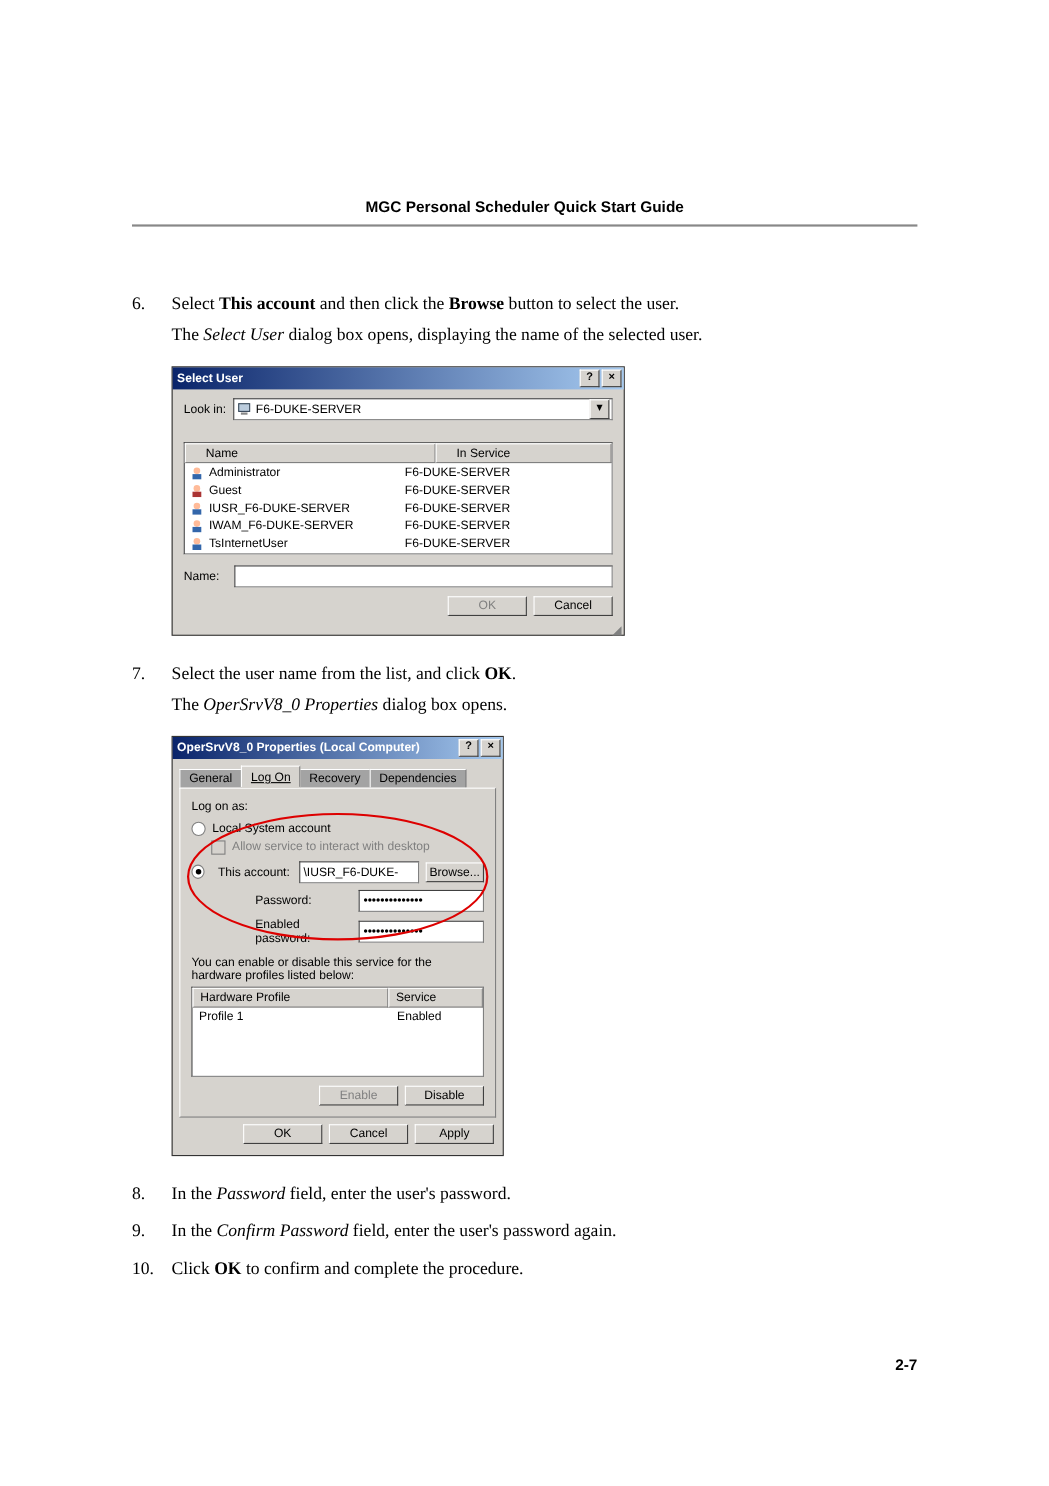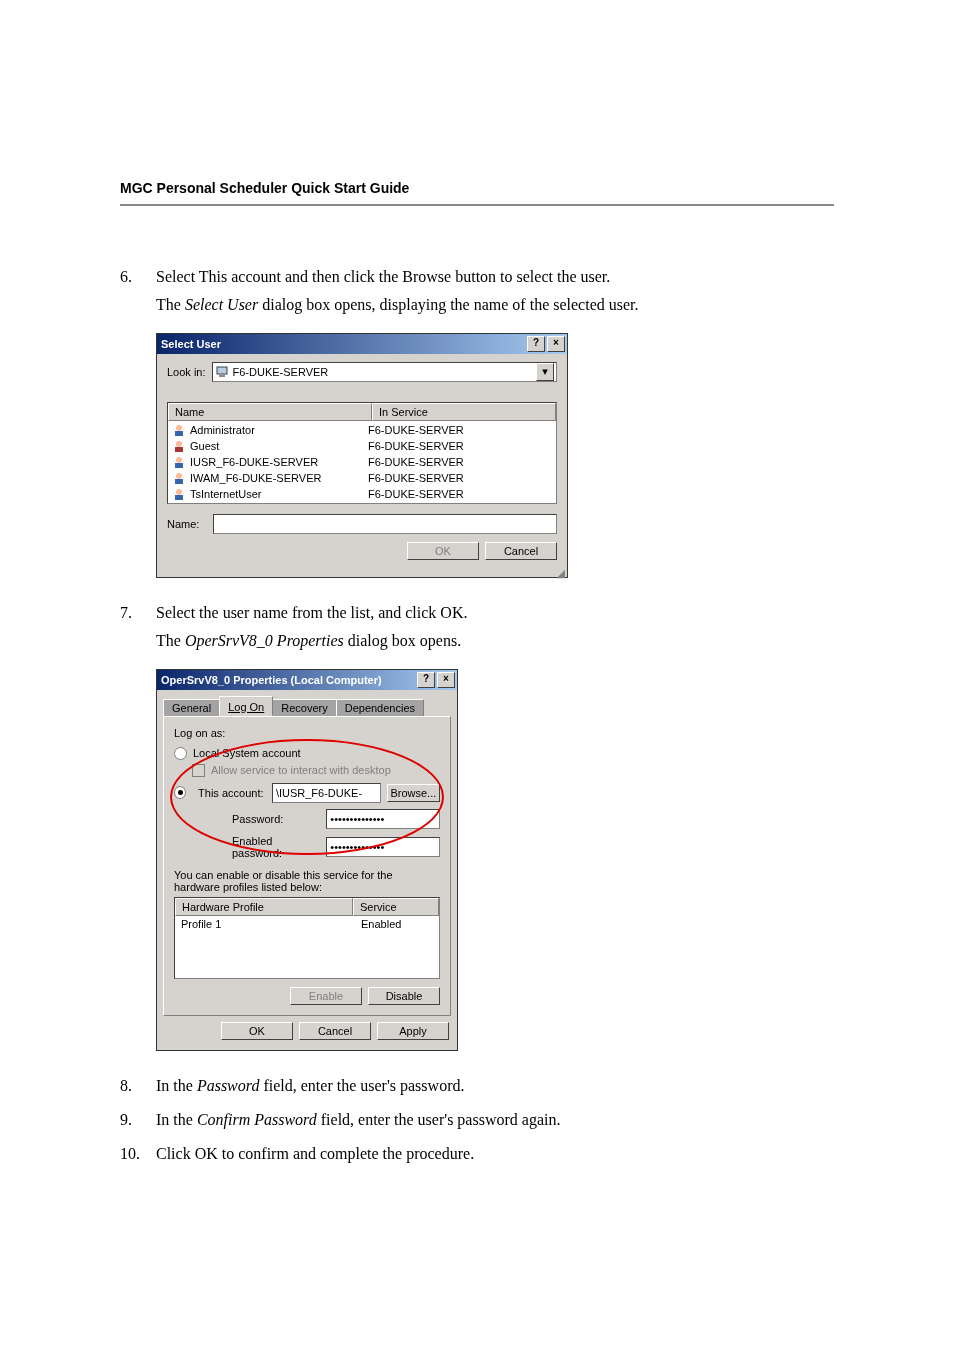--- a/index.html
+++ b/index.html
@@ -8,21 +8,21 @@
     background: #fff;
     font-family: "Times New Roman", Times, serif;
     color: #000;
     width: 954px;
   }
   .page {
     padding: 180px 120px 60px 120px;
     box-sizing: border-box;
   }
   .header-line {
-    text-align: left;
+    text-align: center;
     font-family: Arial, Helvetica, sans-serif;
     font-weight: bold;
     font-size: 14px;
     padding-bottom: 8px;
     border-bottom: 2px solid #888;
     margin-bottom: 60px;
   }
   .step-row {
     display: flex;
     margin: 0 0 6px 0;
@@ -32,21 +32,21 @@
   .step-num {
     width: 36px;
     flex-shrink: 0;
     text-align: left;
   }
   .step-body {
     flex: 1;
   }
   .step-body p { margin: 0 0 6px 0; }
   .italic { font-style: italic; }
-  .bold { font-weight: normal; }
+  .bold { font-weight: bold; }
   .screenshot-wrap {
     margin: 10px 0 24px 36px;
   }
   
   .dlg {
     border: 1px solid #333;
     font-family: Tahoma, Arial, sans-serif;
     font-size: 11px;
     background: #d6d3ce;
     width: 410px;
@@ -109,21 +109,21 @@
     margin-bottom: 10px;
   }
   .lv-header {
     display: flex;
     background: #d6d3ce;
   }
   .lv-h {
     border: 1px solid #fff;
     border-right-color: #808080;
     border-bottom-color: #808080;
-    padding: 2px 6px;
+    padding: 2px 18px;
     font-size: 11px;
   }
   .col-name { width: 190px; }
   .col-folder { flex: 1; }
   .lv-rows { padding: 1px 0; }
   .lv-row {
     display: flex;
     padding: 1px 4px;
     align-items: center;
   }
@@ -445,13 +445,14 @@
       <p><span>In the </span><span class="italic">Confirm Password</span><span> field, enter the user's password again.</span></p>
     </div>
   </div>
   <div class="step-row">
     <div class="step-num">10.</div>
     <div class="step-body">
       <p><span>Click </span><span class="bold">OK</span><span> to confirm and complete the procedure.</span></p>
     </div>
   </div>
 
+  <div class="page-num">2-7</div>
 </div>
 
 </body></html>

